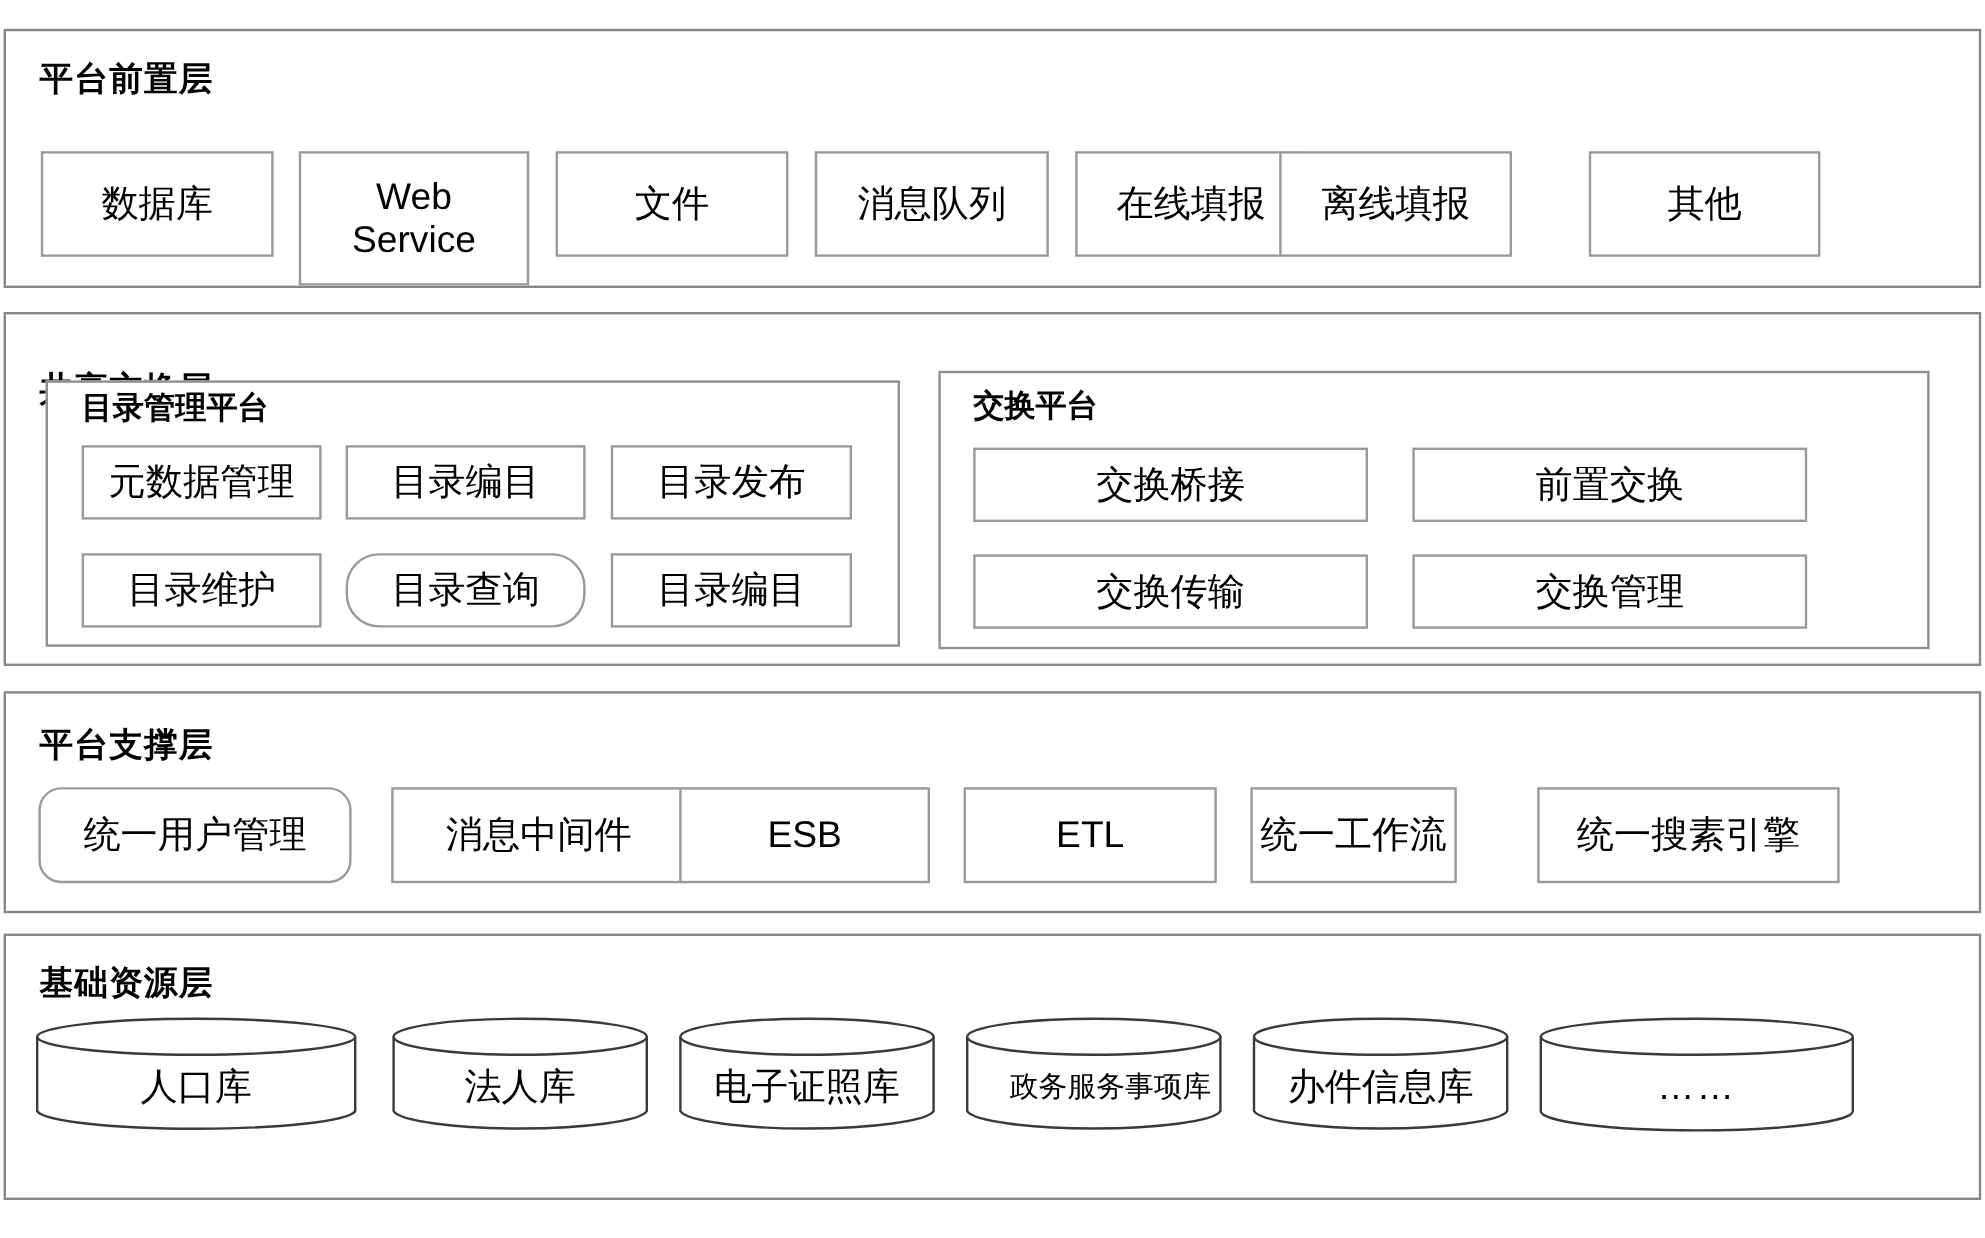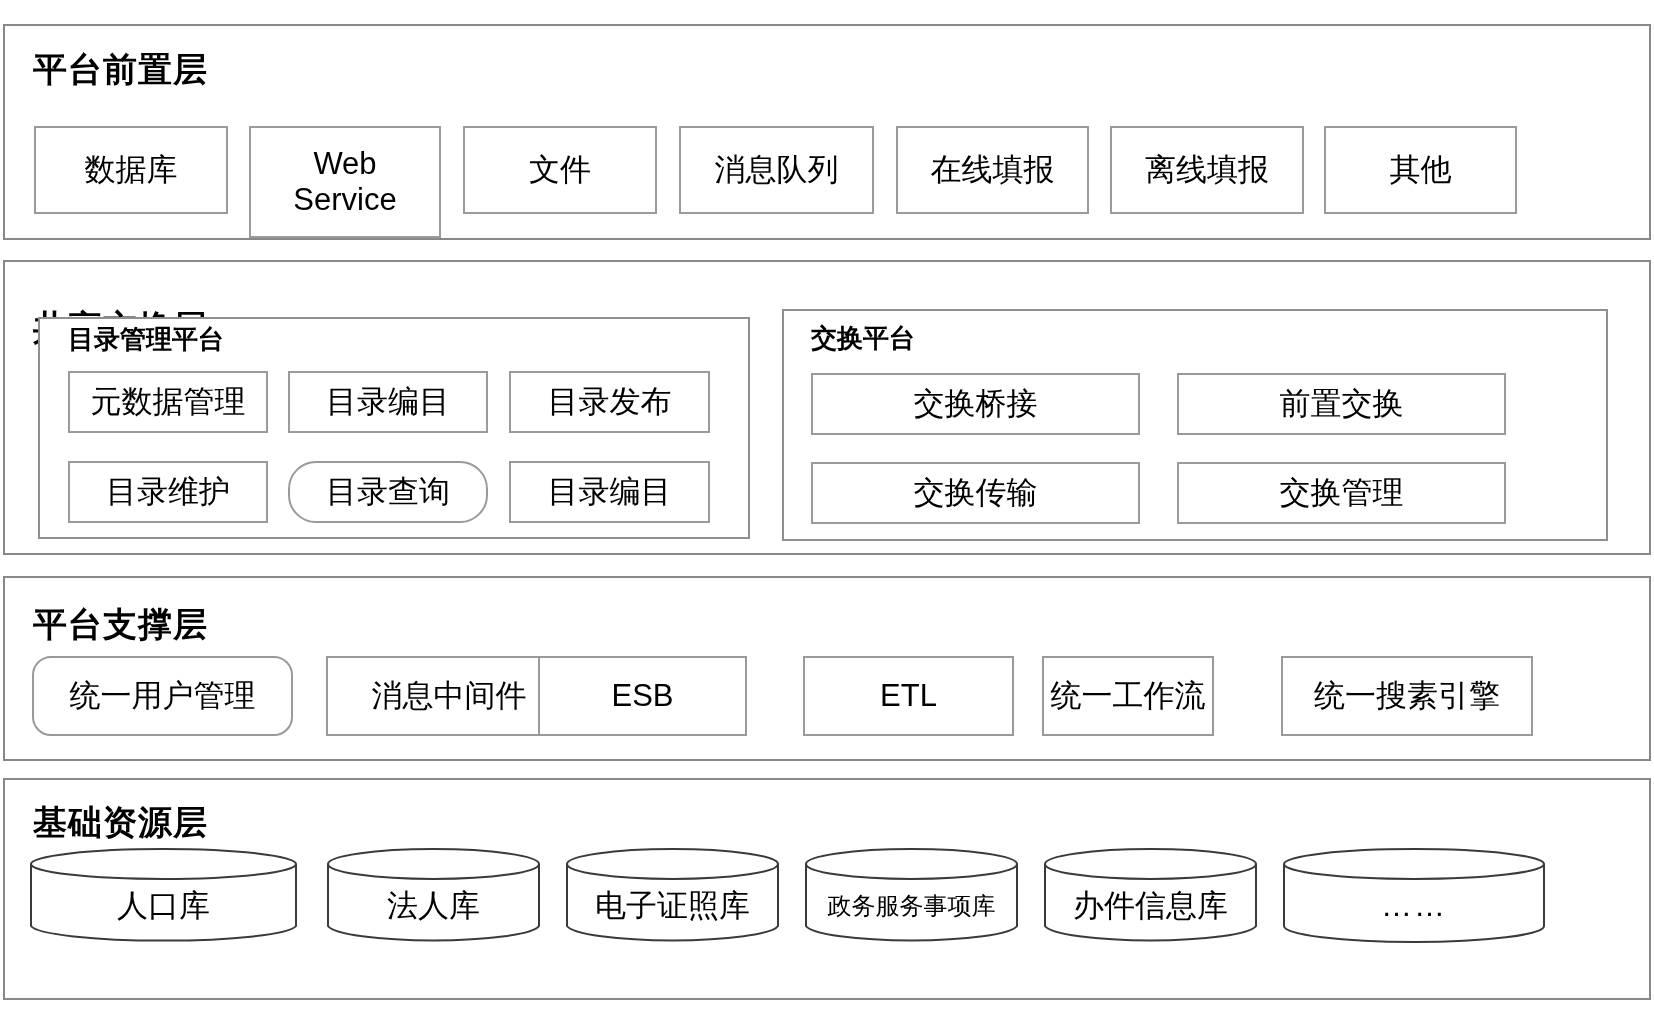--- a/index.html
+++ b/index.html
@@ -22,21 +22,21 @@
   
   .layer {
     position: absolute;
     box-sizing: border-box;
     border: 2px solid #888888;
     background: #ffffff;
   }
   .layer-title {
     position: absolute;
     font-weight: bold;
-    font-size: 34px;
+    font-size: 28px;
     line-height: 1;
     letter-spacing: 1px;
     white-space: nowrap;
     color: #000000;
     text-align: center;
   }
 
   
   .node {
     position: absolute;
@@ -105,21 +105,21 @@
 
   <div class="layer" style="left:3px; top:24px; width:1648px; height:216px;"></div>
   <div class="layer-title" style="left:33px; top:52px;">平台前置层</div>
 
   <div class="node" style="left:34px; top:126px; width:194px; height:88px;">数据库</div>
   <div class="node" style="left:249px; top:126px; width:192px; height:112px;">Web
 Service</div>
   <div class="node" style="left:463px; top:126px; width:194px; height:88px;">文件</div>
   <div class="node" style="left:679px; top:126px; width:195px; height:88px;">消息队列</div>
   <div class="node" style="left:896px; top:126px; width:193px; height:88px;">在线填报</div>
-  <div class="node" style="left:1110px; top:126px; width:194px; height:88px;">离线填报</div>
+  <div class="node" style="left:1066px; top:126px; width:194px; height:88px;">离线填报</div>
   <div class="node" style="left:1324px; top:126px; width:193px; height:88px;">其他</div>
 
   <div class="layer" style="left:3px; top:260px; width:1648px; height:295px;"></div>
   <div class="layer-title" style="left:33px; top:272px;margin-top:38px;">共享交换层</div>
 
   <div class="subpanel" style="left:38px; top:317px; width:712px; height:222px;"></div>
   <div class="subpanel-title" style="left:68px; top:326px;">目录管理平台</div>
 
   <div class="node" style="left:68px; top:371px; width:200px; height:62px;">元数据管理</div>
   <div class="node" style="left:288px; top:371px; width:200px; height:62px;">目录编目</div>
@@ -134,21 +134,21 @@
   <div class="node" style="left:811px; top:373px; width:329px; height:62px;">交换桥接</div>
   <div class="node" style="left:1177px; top:373px; width:329px; height:62px;">前置交换</div>
   <div class="node" style="left:811px; top:462px; width:329px; height:62px;">交换传输</div>
   <div class="node" style="left:1177px; top:462px; width:329px; height:62px;">交换管理</div>
 
   <div class="layer" style="left:3px; top:576px; width:1648px; height:185px;"></div>
   <div class="layer-title" style="left:33px; top:607px;">平台支撑层</div>
 
   <div class="node" style="left:32px; top:656px; width:261px; height:80px;border-radius:19px;">统一用户管理</div>
   <div class="node" style="left:326px; top:656px; width:246px; height:80px;">消息中间件</div>
-  <div class="node" style="left:538px; top:656px; width:209px; height:80px;">ESB</div>
+  <div class="node" style="left:566px; top:656px; width:209px; height:80px;">ESB</div>
   <div class="node" style="left:803px; top:656px; width:211px; height:80px;">ETL</div>
   <div class="node" style="left:1042px; top:656px; width:172px; height:80px;">统一工作流</div>
   <div class="node" style="left:1281px; top:656px; width:252px; height:80px;">统一搜素引擎</div>
 
   <div class="layer" style="left:3px; top:778px; width:1648px; height:222px;"></div>
   <div class="layer-title" style="left:33px; top:805px;">基础资源层</div>
 
   <div class="cylinder" style="left:30px; top:848px; width:267px; height:94px;">
     <svg width="267" height="94" viewBox="0 0 267 94">
       <path d="M1,16 L1,78 A133,16 0 0 0 266,78 L266,16" fill="#ffffff" stroke="#3a3a3a" stroke-width="2"></path>
@@ -166,21 +166,21 @@
   </div>
 
   <div class="cylinder" style="left:566px; top:848px; width:213px; height:94px;">
     <svg width="213" height="94" viewBox="0 0 213 94">
       <path d="M1,16 L1,78 A106,16 0 0 0 212,78 L212,16" fill="#ffffff" stroke="#3a3a3a" stroke-width="2"></path>
       <ellipse cx="106.5" cy="16" rx="105.5" ry="15" fill="#ffffff" stroke="#3a3a3a" stroke-width="2"></ellipse>
     </svg>
     <div class="cylinder-label" style="top:42px;">电子证照库</div>
   </div>
 
-  <div class="cylinder" style="left:805px; top:848px; width:213px; height:94px;">
+  <div class="cylinder" style="left:805px; top:848px; width:241px; height:94px;">
     <svg width="213" height="94" viewBox="0 0 213 94">
       <path d="M1,16 L1,78 A106,16 0 0 0 212,78 L212,16" fill="#ffffff" stroke="#3a3a3a" stroke-width="2"></path>
       <ellipse cx="106.5" cy="16" rx="105.5" ry="15" fill="#ffffff" stroke="#3a3a3a" stroke-width="2"></ellipse>
     </svg>
     <div class="cylinder-label small" style="top:46px;">政务服务事项库</div>
   </div>
 
   <div class="cylinder" style="left:1044px; top:848px; width:213px; height:94px;">
     <svg width="213" height="94" viewBox="0 0 213 94">
       <path d="M1,16 L1,78 A106,16 0 0 0 212,78 L212,16" fill="#ffffff" stroke="#3a3a3a" stroke-width="2"></path>

